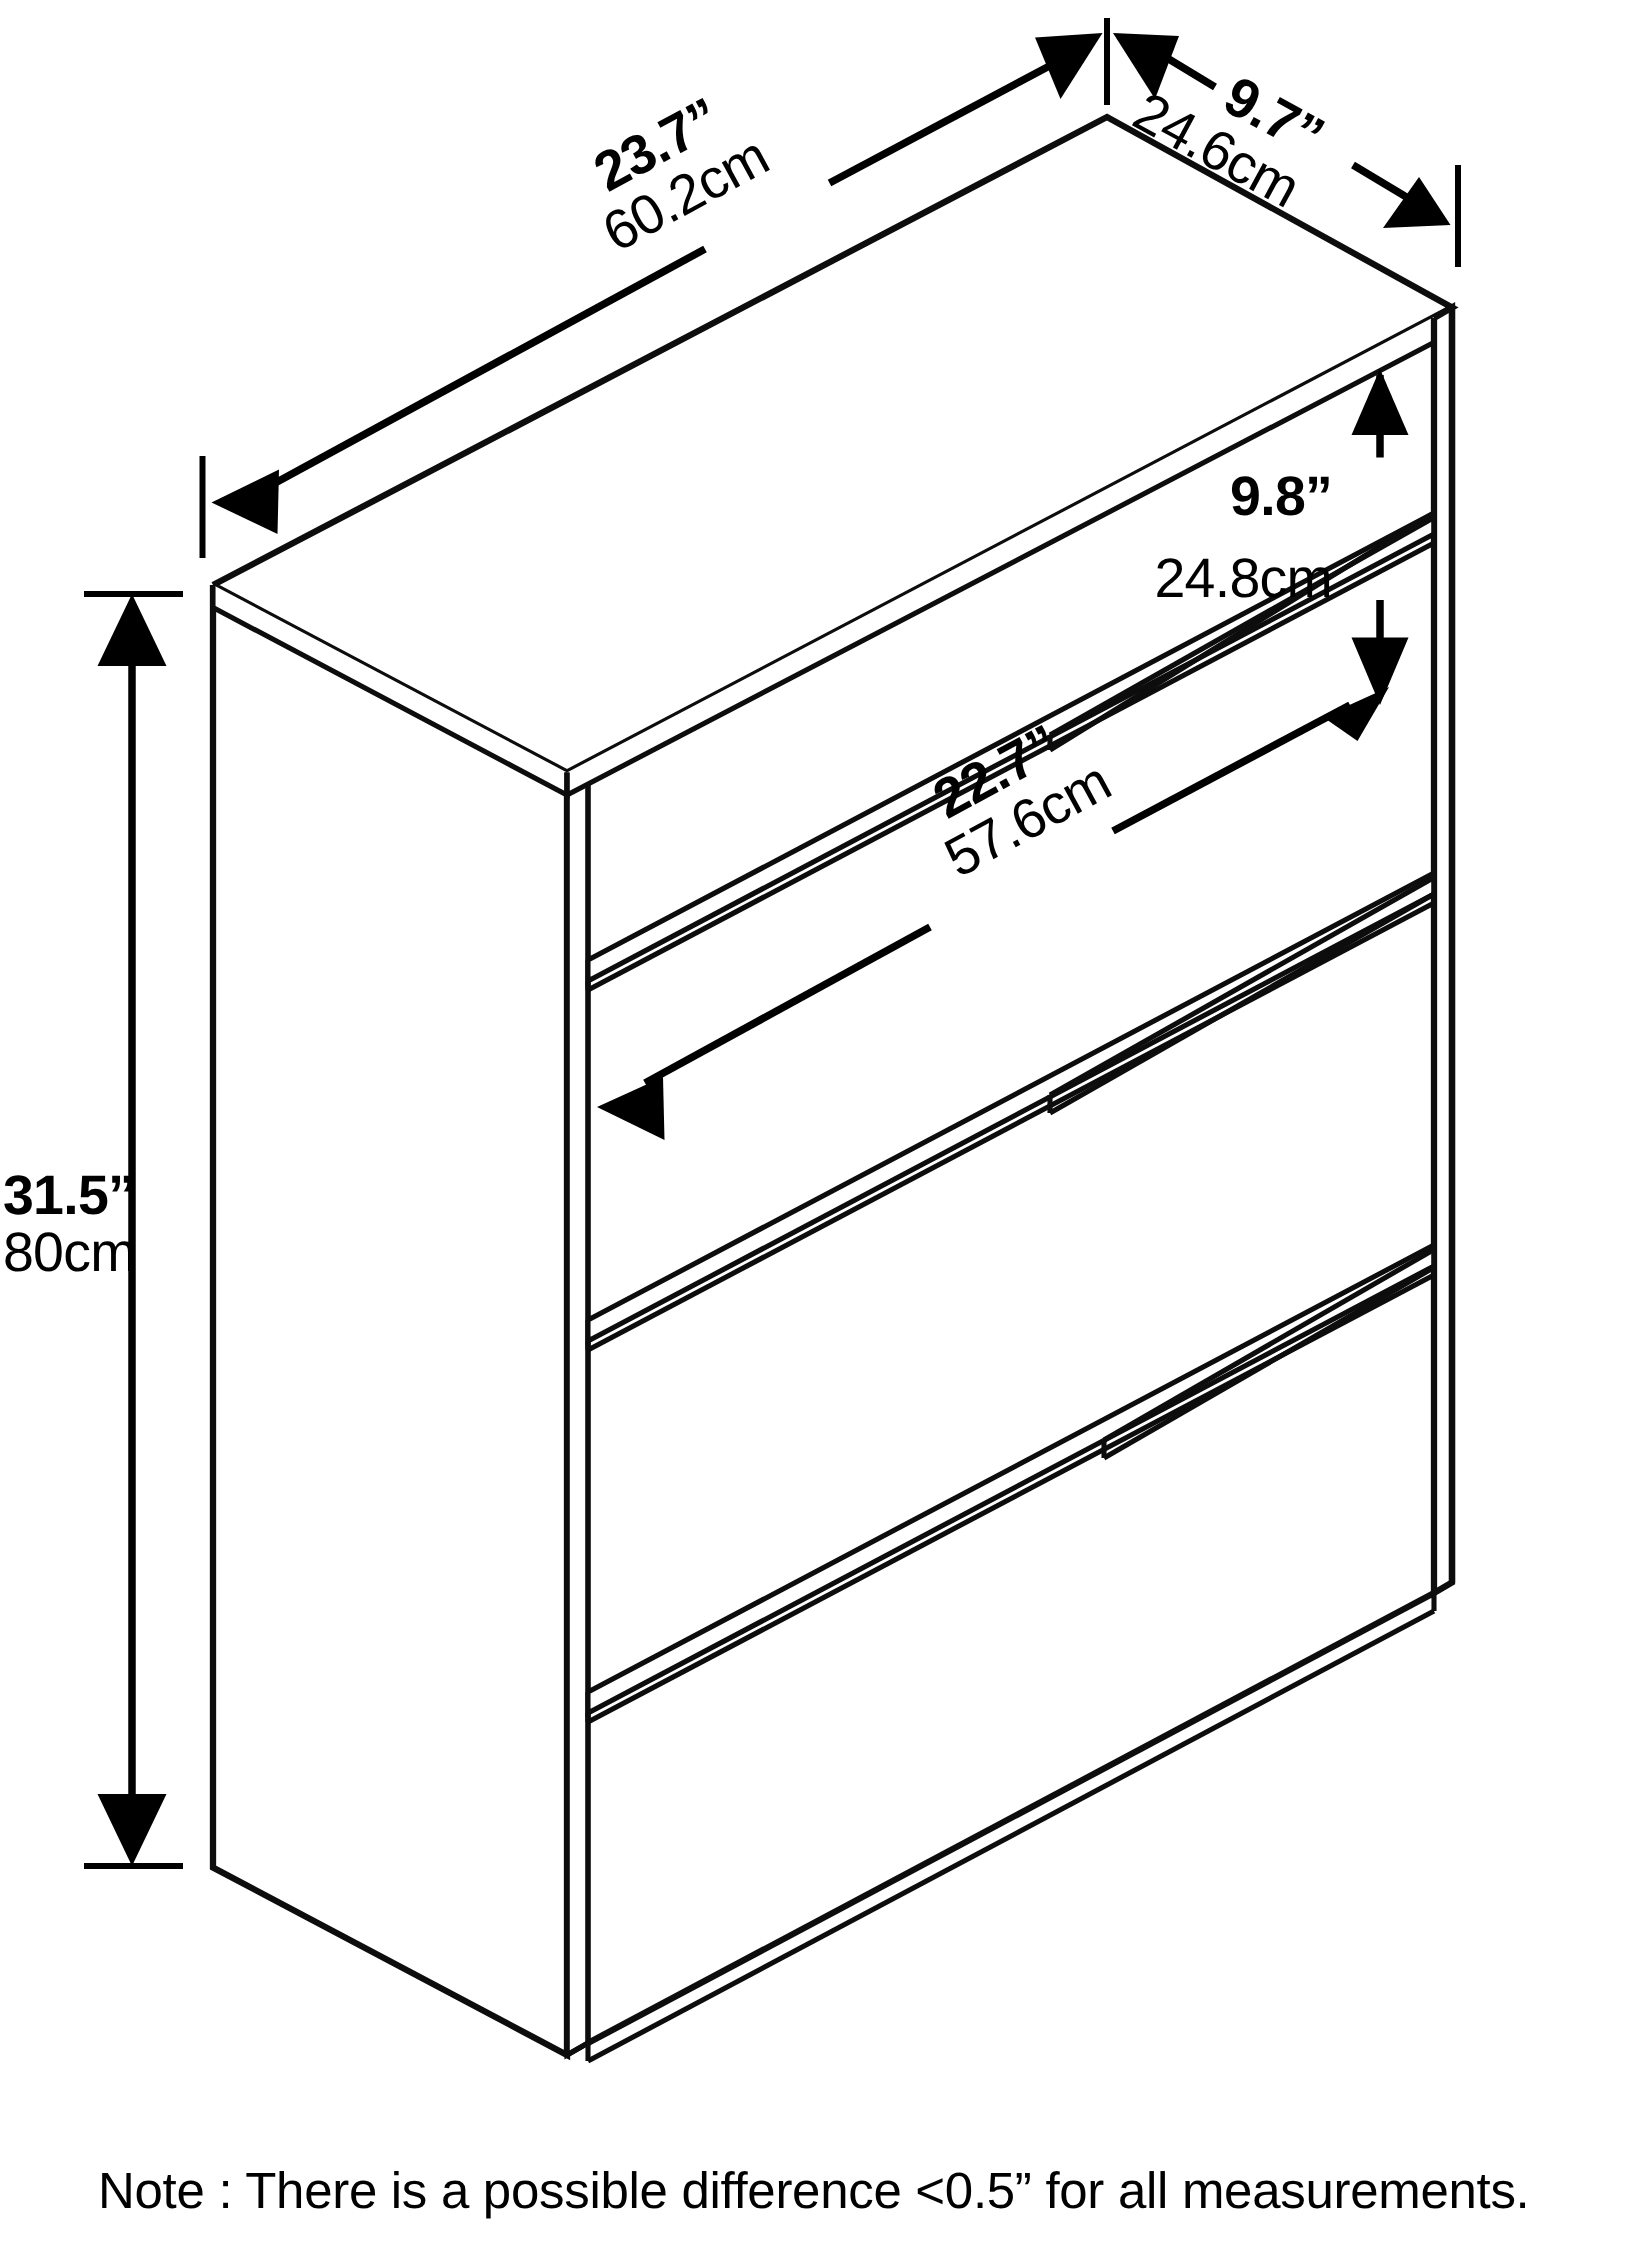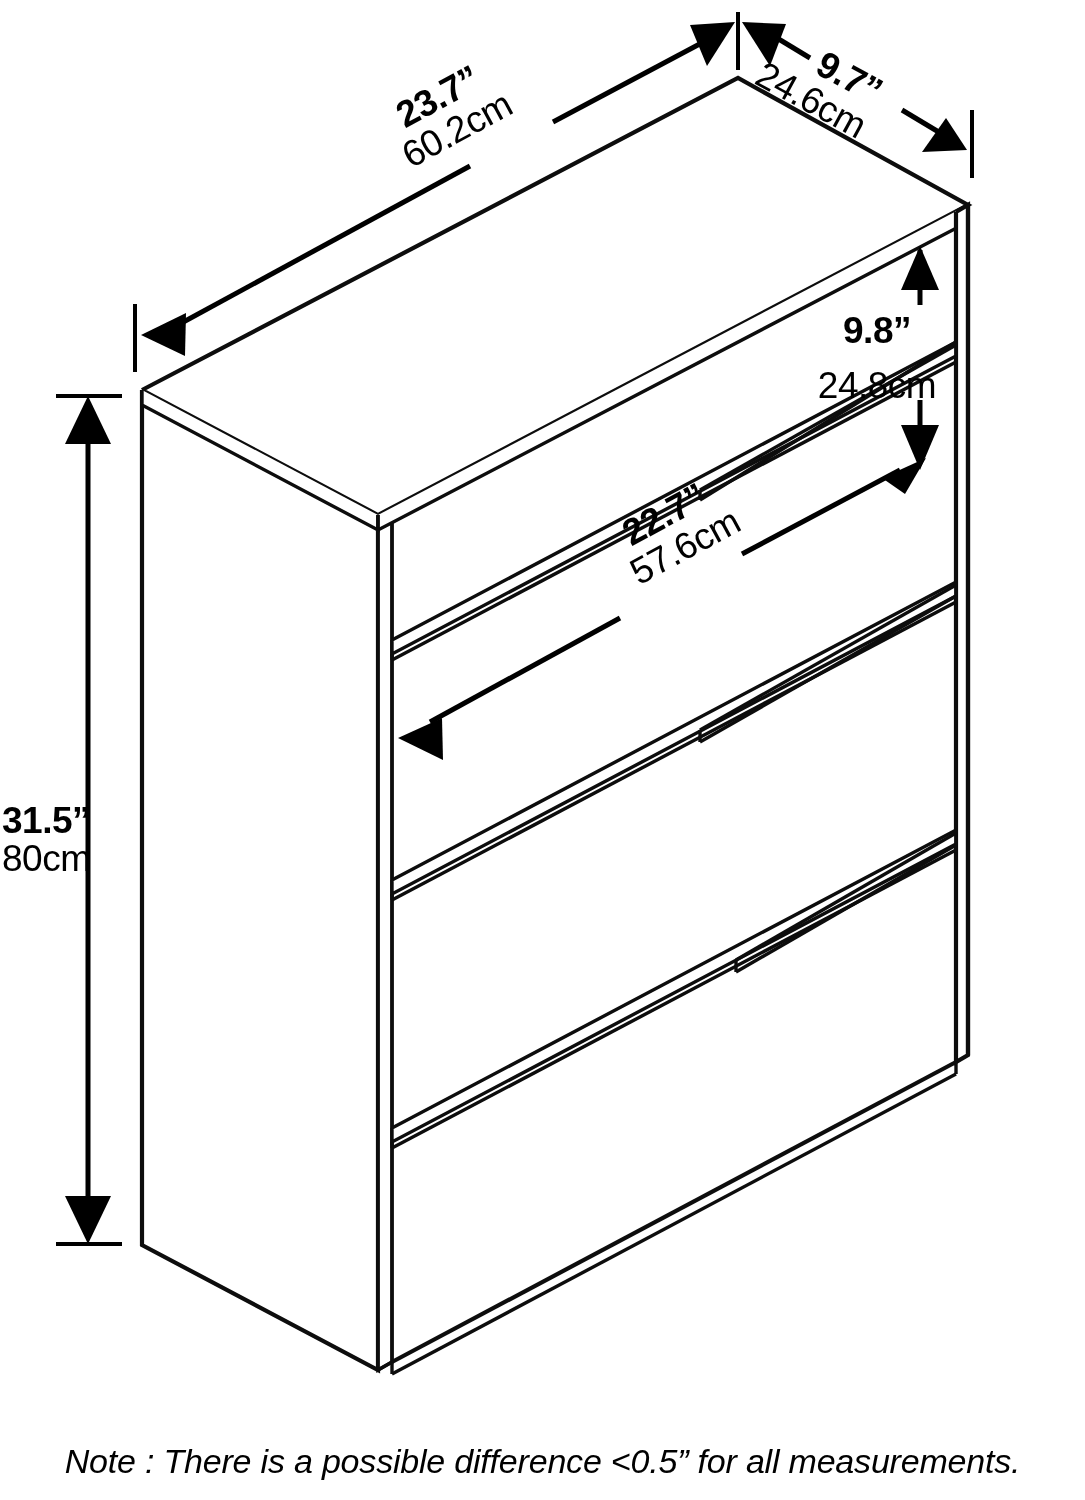--- a/index.html
+++ b/index.html
@@ -90,23 +90,23 @@
     top: 22px;
     transform: rotate(28.5deg);
     transform-origin: left top;
     text-align: left;
   }
   #dim-depth-label .dim-in { margin-left: 48px; display: block; }
   #dim-depth-label .dim-cm { display: block; }
 
   
   #dim-shelfgap-label {
-    left: 812px;
+    left: 758px;
     top: 312px;
-    text-align: center;
+    text-align: right;
     width: 130px;
   }
   #dim-shelfgap-label .dim-in { display: block; }
   #dim-shelfgap-label .dim-cm { display: block; margin-top: 17px; }
 
   
   #dim-shelfwidth-label {
     left: 606px;
     top: 525px;
     transform: rotate(-28.5deg);
@@ -116,35 +116,34 @@
   #dim-shelfwidth-label .dim-in { margin-left: 12px; display: block; }
   #dim-shelfwidth-label .dim-cm { display: block; }
 
   
   #dim-height-label {
     left: 2px;
     top: 778px;
     text-align: left;
     width: 120px;
   }
-  #dim-height-label .dim-in { display: block; margin-top: 24px; }
+  #dim-height-label .dim-in { display: block; }
   #dim-height-label .dim-cm { display: block; }
 
   #note-text {
     position: absolute;
     left: 0;
     top: 1442px;
     width: 1085px;
     text-align: center;
     font-size: 34px;
     font-weight: 400;
     color: #000000;
     letter-spacing: -0.2px;
     white-space: nowrap;
-    font-style: italic;
   }
 </style>
 </head>
 <body>
 
 <div id="diagram-root">
 
   <svg id="shelf-svg" viewBox="0 0 1085 1500">
 
     <g>

